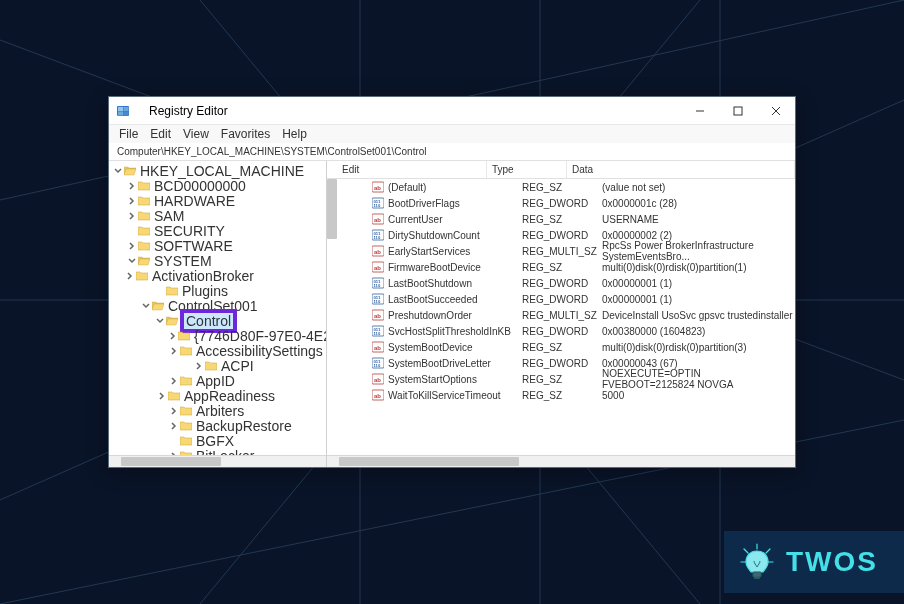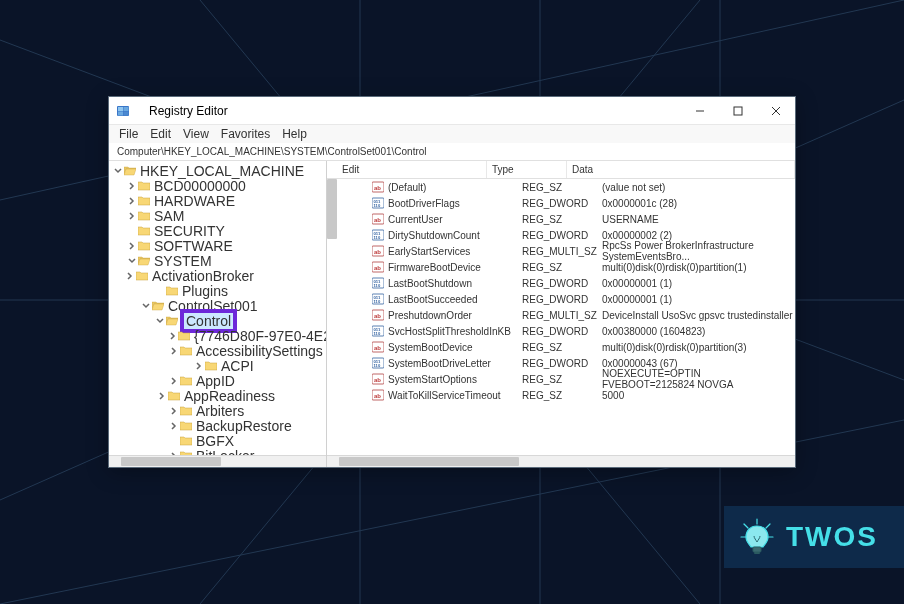--- a/index.html
+++ b/index.html
@@ -69,21 +69,21 @@
   .list-row .col-name { display: flex; align-items: center; }
   .value-icon { width: 12px; height: 12px; margin-right: 4px; display: flex; }
   .value-icon svg { width: 12px; height: 12px; }
   
   .list-vscroll { position: absolute; left: 0; top: 0; width: 10px; height: 60px; background: #c8c8c8; border-radius: 1px; }
   
   .list-hscroll { height: 12px; background: #f0f0f0; position: relative; border-top: 1px solid #d8d8d8; }
   .list-hscroll-thumb { position: absolute; left: 12px; top: 1px; height: 9px; width: 180px; background: #c8c8c8; border-radius: 1px; }
   
   
-  .badge { position: absolute; right: 0; bottom: 36px; width: 180px; height: 62px; background: #0e2a4a; display: flex; align-items: center; padding: 16px 12px; }
+  .badge { position: absolute; right: 0; bottom: 11px; width: 180px; height: 62px; background: #0e2a4a; display: flex; align-items: center; padding: 16px 12px; }
   .badge-icon { width: 42px; height: 42px; display: flex; align-items: center; justify-content: center; }
   .badge-text { font-family: Arial, sans-serif; font-weight: 900; font-size: 28px; letter-spacing: 2px; color: #45dfe8; margin-left: 8px; }
 </style>
 </head>
 <body>
 
 <div class="bg-lines">
   <svg viewBox="0 0 904 604">
     <g stroke="#3a5a7a" stroke-width="1" opacity="0.5">
       <line x1="360" y1="0" x2="360" y2="604"></line>

